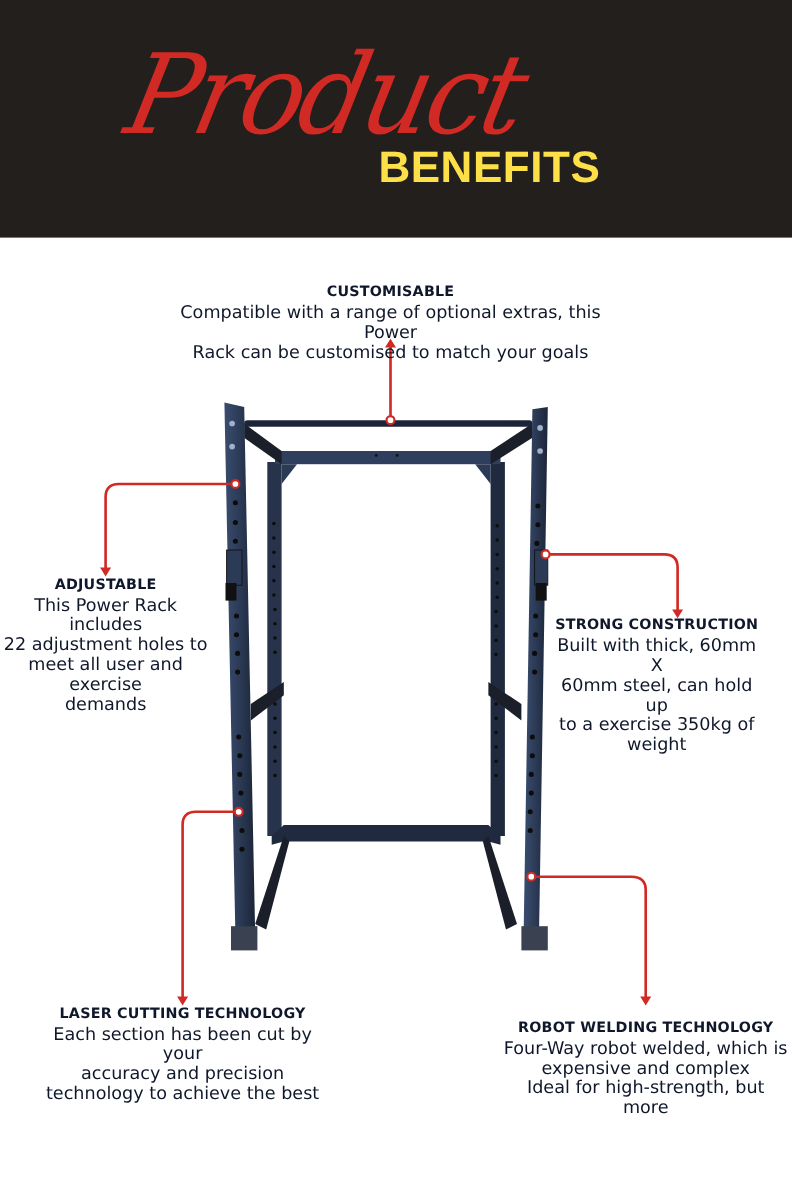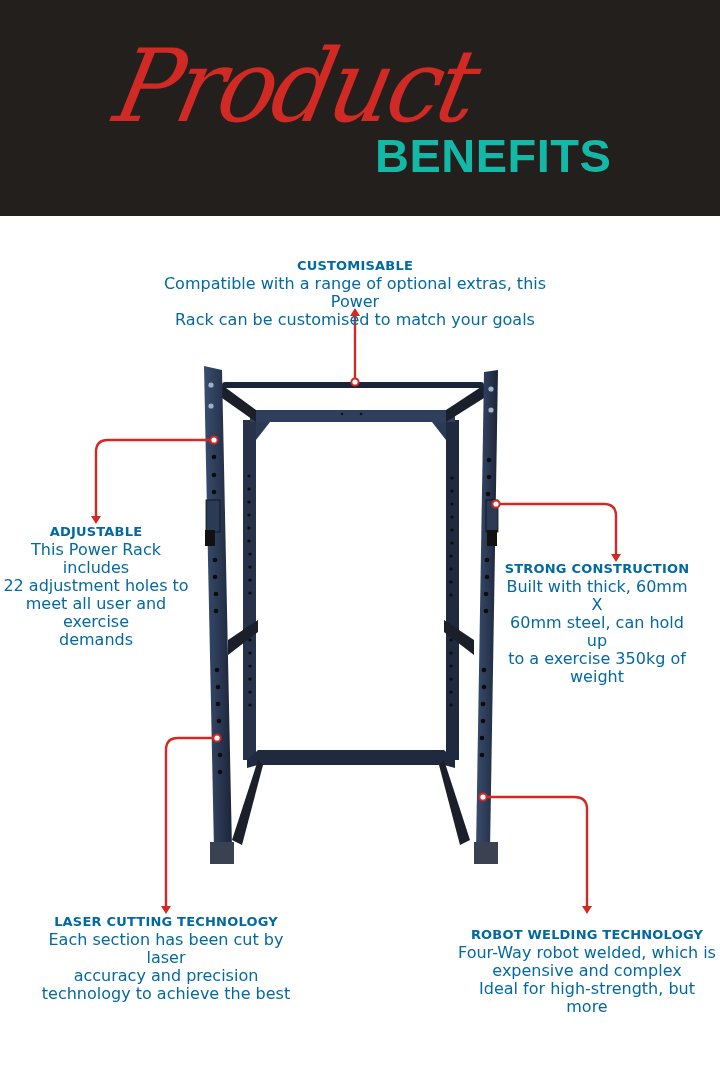--- a/index.html
+++ b/index.html
@@ -2,24 +2,24 @@
 <html><head>
 <meta charset="utf-8">
 <style>
   html, body { margin:0; padding:0; }
   body { width:720px; height:1080px; position:relative; background:#ffffff; overflow:hidden;
          font-family:"DejaVu Sans", sans-serif; color:#111; }
   .header { position:absolute; left:0; top:0; width:720px; height:216px; background:#221f1d; }
   .script-title { position:absolute; left:118px; top:38px; color:#d12a24;
                   font-family:"DejaVu Serif", serif; font-style:italic; font-size:96px;
                   letter-spacing:-4px; transform:skewX(-12deg) scaleY(1.05); line-height:1; }
-  .bold-title { position:absolute; left:344px; top:132px; color:#14b8a6;
-                font-family:"Liberation Sans", sans-serif; font-weight:bold; font-size:47px;
-                letter-spacing:0.5px; line-height:1;margin-left:31px; }
-  .callout { position:absolute; text-align:center; font-size:13px; line-height:18px; color:#0369a1; }
+  .bold-title { position:absolute; left:344px; top:132px; color:#fde047;
+                font-family:"Liberation Sans", sans-serif; font-weight:bold; font-size:40px;
+                letter-spacing:0.5px; line-height:1; }
+  .callout { position:absolute; text-align:center; font-size:13px; line-height:18px; color:#0f172a; }
   .callout .h { font-weight:bold; font-size:13px; letter-spacing:0.2px; }
   .callout .b { font-size:16px; }
   svg.overlay { position:absolute; left:0; top:0; }
 </style>
 </head>
 <body>
 
 <div class="header">
   <div class="script-title">Product</div>
   <div class="bold-title">BENEFITS</div>
@@ -185,21 +185,21 @@
 <div class="callout" style="left:502px; top:560px; width:190px;">
   <div class="h">STRONG CONSTRUCTION</div>
   <div class="b">Built with thick, 60mm X</div>
   <div class="b">60mm steel, can hold up</div>
   <div class="b">to a exercise 350kg of</div>
   <div class="b">weight</div>
 </div>
 
 <div class="callout" style="left:36px; top:913px; width:260px;">
   <div class="h">LASER CUTTING TECHNOLOGY</div>
-  <div class="b">Each section has been cut by laser</div>
+  <div class="b">Each section has been cut by your</div>
   <div class="b">accuracy and precision</div>
   <div class="b">technology to achieve the best</div>
 </div>
 
 <div class="callout" style="left:458px; top:926px; width:258px;">
   <div class="h">ROBOT WELDING TECHNOLOGY</div>
   <div class="b">Four-Way robot welded, which is</div>
   <div class="b">expensive and complex</div>
   <div class="b">Ideal for high-strength, but more</div>
 </div>

